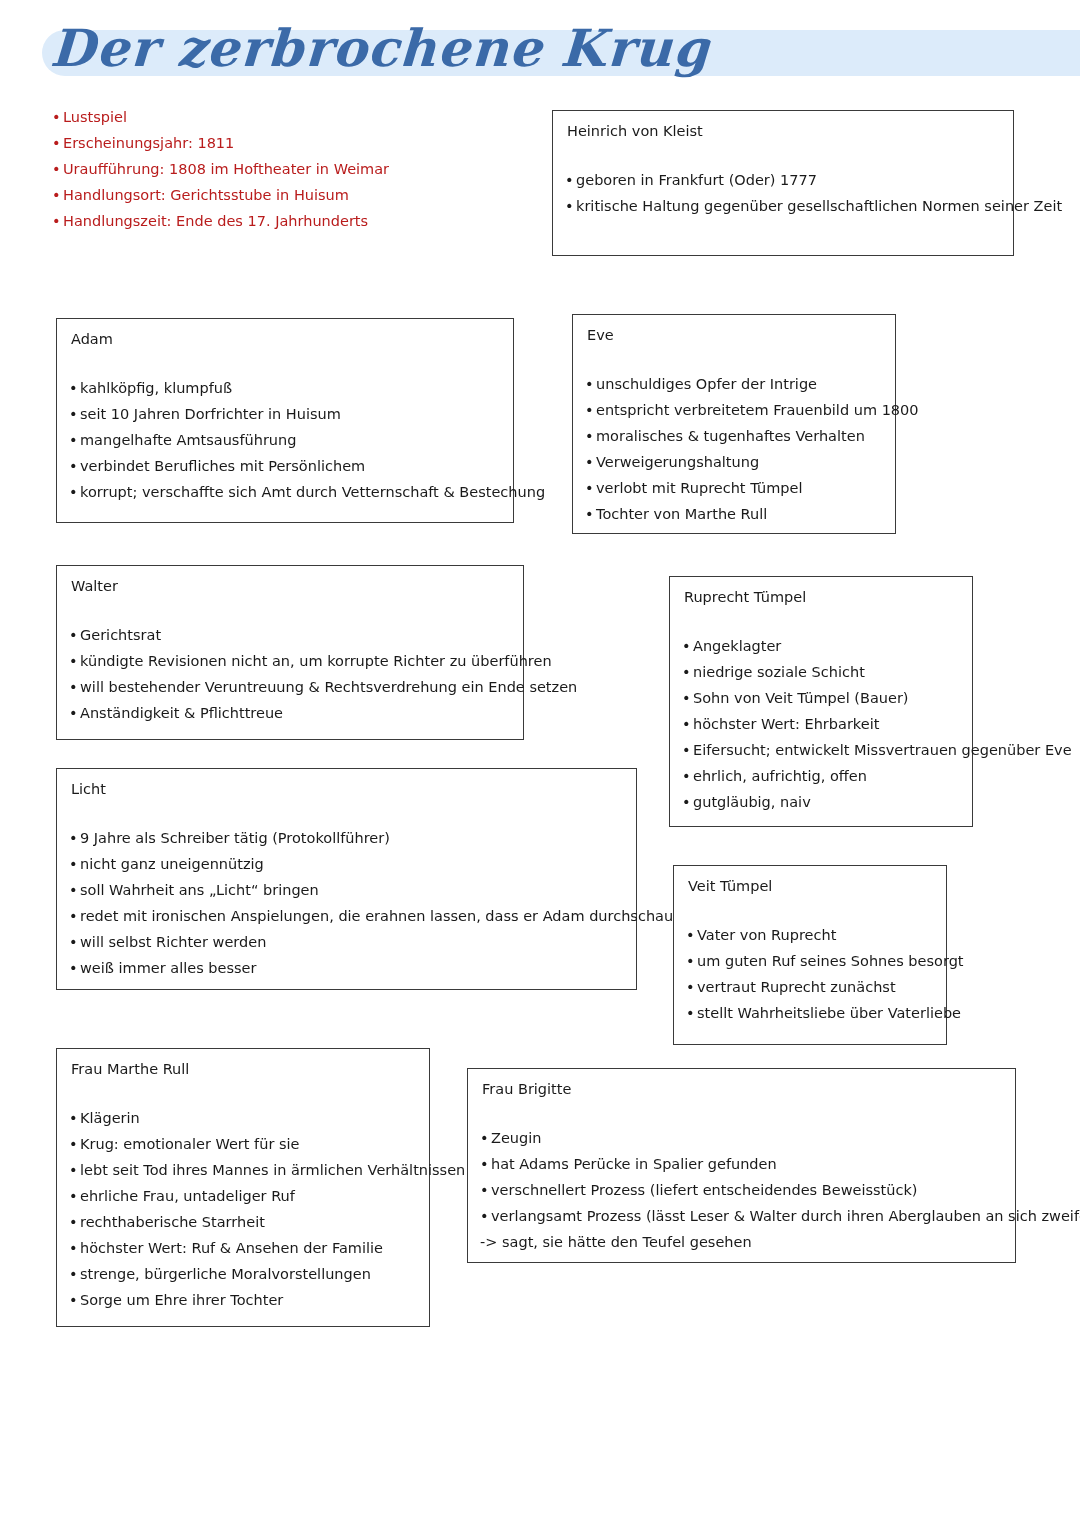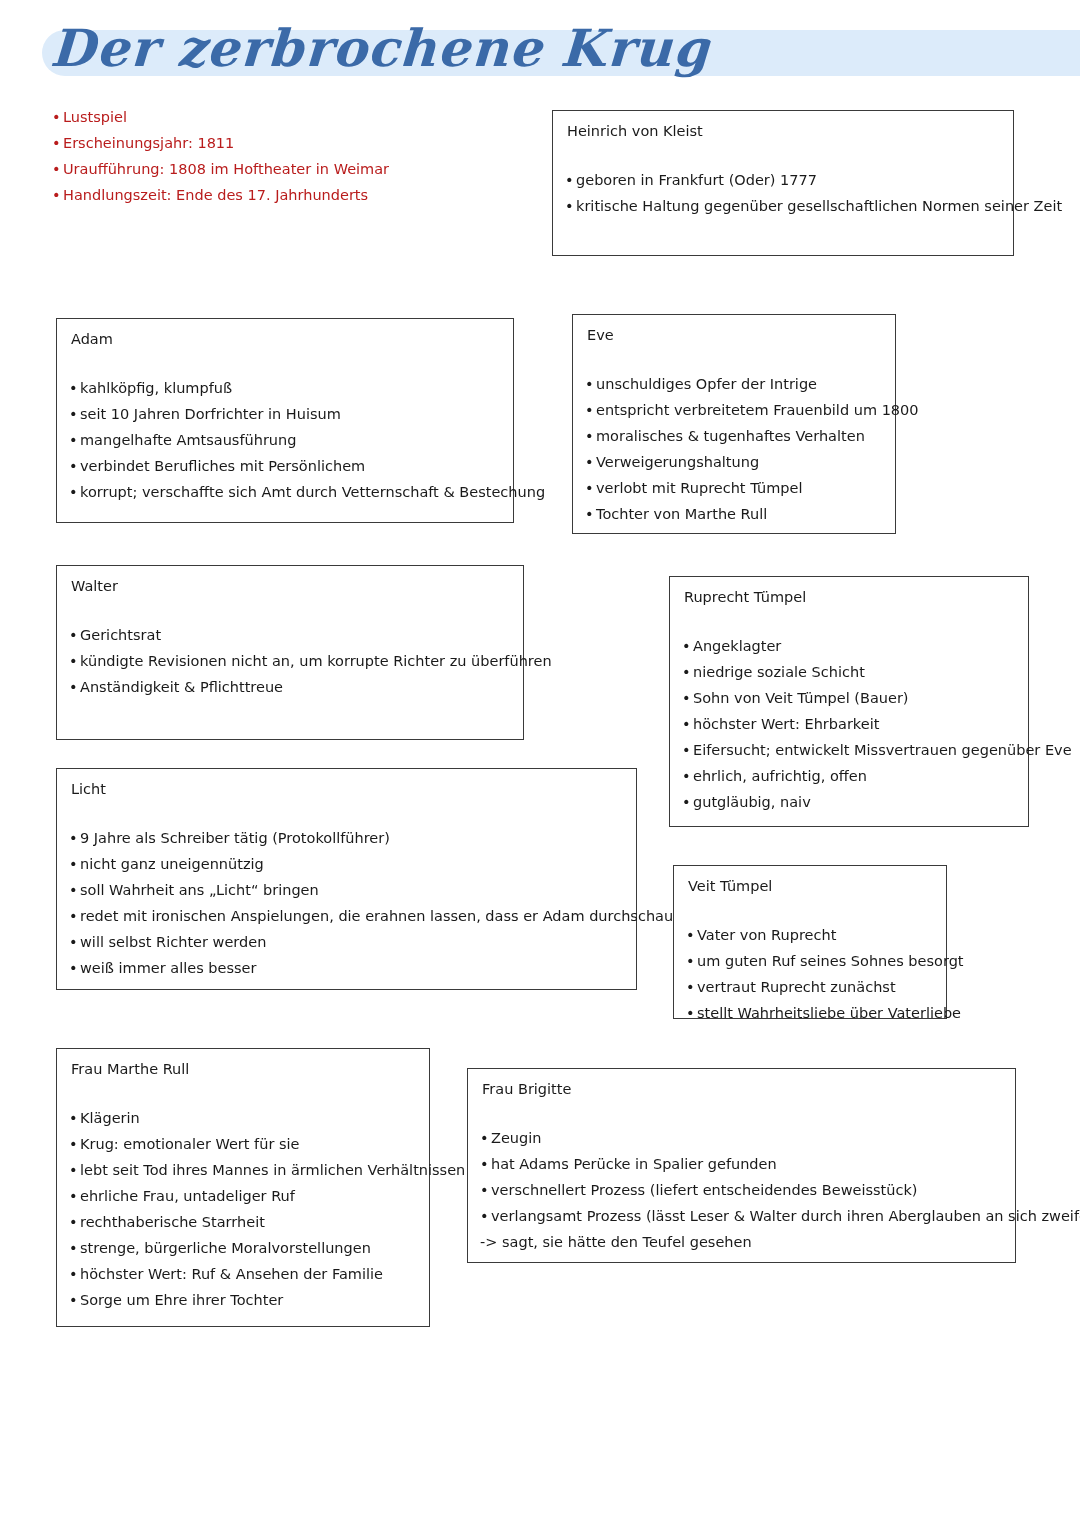--- a/index.html
+++ b/index.html
@@ -94,38 +94,39 @@
   .box .box-list .li .bu {
     display: inline-block;
     width: 11px;
   }
 
   
   #box-kleist   { left: 552px; top: 110px;  width: 462px; height: 146px; }
   #box-adam     { left: 56px;  top: 318px;  width: 458px; height: 205px; }
   #box-eve      { left: 572px; top: 314px;  width: 324px; height: 220px; }
   #box-walter   { left: 56px;  top: 565px;  width: 468px; height: 175px; }
-  #box-ruprecht { left: 669px; top: 576px;  width: 360px; height: 251px; }
+  #box-ruprecht { left: 669px; top: 576px;  width: 304px; height: 251px; }
   #box-licht    { left: 56px;  top: 768px;  width: 581px; height: 222px; }
-  #box-veit     { left: 673px; top: 865px;  width: 274px; height: 154px; }
+  #box-veit     { left: 673px; top: 865px;  width: 274px; height: 180px; }
   #box-marthe   { left: 56px;  top: 1048px; width: 374px; height: 279px; }
   #box-brigitte { left: 467px; top: 1068px; width: 549px; height: 195px; }
 </style>
 </head>
 <body>
 
 <div id="page">
 
   <div class="title-banner"></div>
   <div class="title-text">Der zerbrochene Krug</div>
 
   <div class="intro-list" id="intro-list">
       <div class="li"><span class="bu">•</span><span>Lustspiel</span></div>
       <div class="li"><span class="bu">•</span><span>Erscheinungsjahr: 1811</span></div>
       <div class="li"><span class="bu">•</span><span>Uraufführung: 1808 im Hoftheater in Weimar</span></div>
+      <div class="li"><span class="bu">•</span><span>Handlungsort: Gerichtsstube in Huisum</span></div>
       <div class="li"><span class="bu">•</span><span>Handlungszeit: Ende des 17. Jahrhunderts</span></div>
     </div>
 
   <div class="box" id="box-kleist">
       <div class="box-title">Heinrich von Kleist</div>
       <div class="box-list">
         <div class="li"><span class="bu">•</span><span>geboren in Frankfurt (Oder) 1777</span></div>
         <div class="li"><span class="bu">•</span><span>kritische Haltung gegenüber gesellschaftlichen Normen seiner Zeit</span></div>
       </div>
     </div>
@@ -148,20 +149,21 @@
         <div class="li"><span class="bu">•</span><span>Verweigerungshaltung</span></div>
         <div class="li"><span class="bu">•</span><span>verlobt mit Ruprecht Tümpel</span></div>
         <div class="li"><span class="bu">•</span><span>Tochter von Marthe Rull</span></div>
       </div>
     </div>
   <div class="box" id="box-walter">
       <div class="box-title">Walter</div>
       <div class="box-list">
         <div class="li"><span class="bu">•</span><span>Gerichtsrat</span></div>
         <div class="li"><span class="bu">•</span><span>kündigte Revisionen nicht an, um korrupte Richter zu überführen</span></div>
+        <div class="li"><span class="bu">•</span><span>will bestehender Veruntreuung &amp; Rechtsverdrehung ein Ende setzen</span></div>
         <div class="li"><span class="bu">•</span><span>Anständigkeit &amp; Pflichttreue</span></div>
       </div>
     </div>
   <div class="box" id="box-ruprecht">
       <div class="box-title">Ruprecht Tümpel</div>
       <div class="box-list">
         <div class="li"><span class="bu">•</span><span>Angeklagter</span></div>
         <div class="li"><span class="bu">•</span><span>niedrige soziale Schicht</span></div>
         <div class="li"><span class="bu">•</span><span>Sohn von Veit Tümpel (Bauer)</span></div>
         <div class="li"><span class="bu">•</span><span>höchster Wert: Ehrbarkeit</span></div>
@@ -191,22 +193,22 @@
       </div>
     </div>
   <div class="box" id="box-marthe">
       <div class="box-title">Frau Marthe Rull</div>
       <div class="box-list">
         <div class="li"><span class="bu">•</span><span>Klägerin</span></div>
         <div class="li"><span class="bu">•</span><span>Krug: emotionaler Wert für sie</span></div>
         <div class="li"><span class="bu">•</span><span>lebt seit Tod ihres Mannes in ärmlichen Verhältnissen</span></div>
         <div class="li"><span class="bu">•</span><span>ehrliche Frau, untadeliger Ruf</span></div>
         <div class="li"><span class="bu">•</span><span>rechthaberische Starrheit</span></div>
+        <div class="li"><span class="bu">•</span><span>höchster Wert: Ruf &amp; Ansehen der Familie</span></div>
         <div class="li"><span class="bu">•</span><span>strenge, bürgerliche Moralvorstellungen</span></div>
-        <div class="li"><span class="bu">•</span><span>höchster Wert: Ruf &amp; Ansehen der Familie</span></div>
         <div class="li"><span class="bu">•</span><span>Sorge um Ehre ihrer Tochter</span></div>
       </div>
     </div>
   <div class="box" id="box-brigitte">
       <div class="box-title">Frau Brigitte</div>
       <div class="box-list">
         <div class="li"><span class="bu">•</span><span>Zeugin</span></div>
         <div class="li"><span class="bu">•</span><span>hat Adams Perücke in Spalier gefunden</span></div>
         <div class="li"><span class="bu">•</span><span>verschnellert Prozess (liefert entscheidendes Beweisstück)</span></div>
         <div class="li"><span class="bu">•</span><span>verlangsamt Prozess (lässt Leser &amp; Walter durch ihren Aberglauben an sich zweifeln)</span></div>

